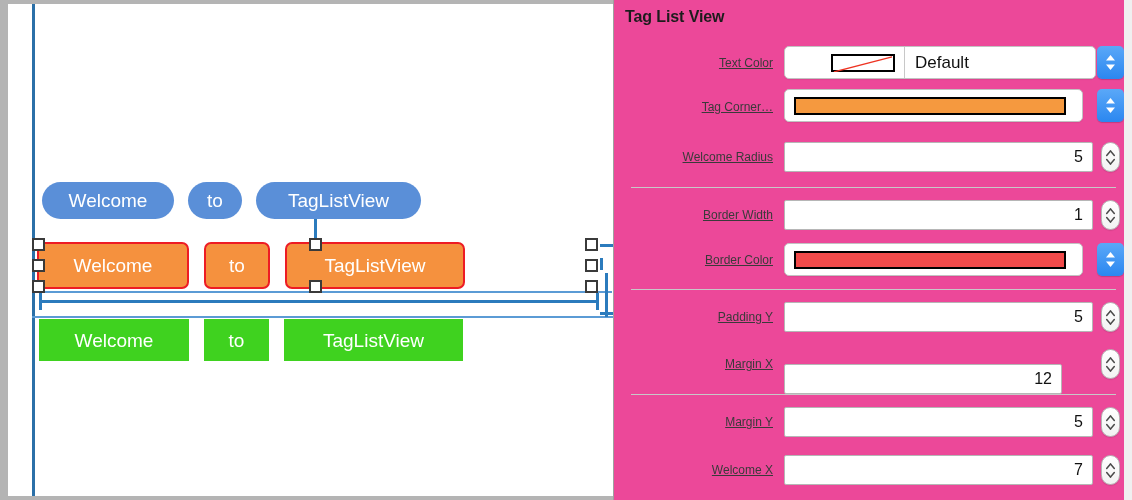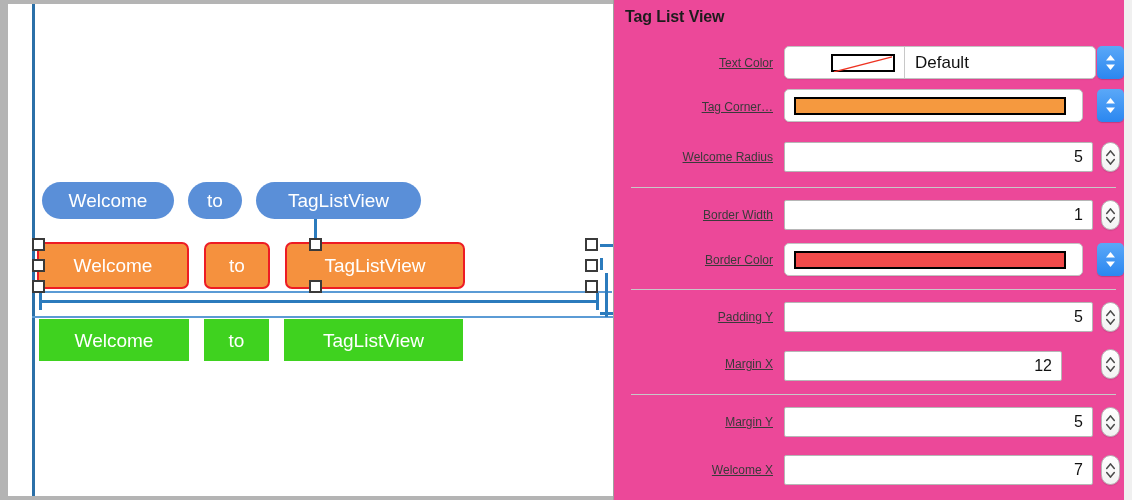--- a/index.html
+++ b/index.html
@@ -303,21 +303,21 @@
         <path d="M5.5 3 L9.3 7.4" stroke="#4a4a4a" stroke-width="1.5" fill="none" stroke-linecap="round"></path>
         <path d="M5.5 3 L1.7 7.4" stroke="#4a4a4a" stroke-width="1.5" fill="none" stroke-linecap="round"></path>
         <path d="M5.5 16 L9.3 11.6" stroke="#4a4a4a" stroke-width="1.5" fill="none" stroke-linecap="round"></path>
         <path d="M5.5 16 L1.7 11.6" stroke="#4a4a4a" stroke-width="1.5" fill="none" stroke-linecap="round"></path>
       </svg>
     </div>
 
     <div class="row" style="top:349px;">
       <div class="row-label">Margin X</div>
     </div>
-    <div class="numfield" style="left:170px; top:351px; width:278px;">12</div>
+    <div class="numfield" style="left:170px; top:364px; width:278px;">12</div>
     <div class="stepper" style="left:487px; top:349px;">
       <svg width="11" height="19" viewBox="0 0 11 19">
         <path d="M5.5 3 L9.3 7.4" stroke="#4a4a4a" stroke-width="1.5" fill="none" stroke-linecap="round"></path>
         <path d="M5.5 3 L1.7 7.4" stroke="#4a4a4a" stroke-width="1.5" fill="none" stroke-linecap="round"></path>
         <path d="M5.5 16 L9.3 11.6" stroke="#4a4a4a" stroke-width="1.5" fill="none" stroke-linecap="round"></path>
         <path d="M5.5 16 L1.7 11.6" stroke="#4a4a4a" stroke-width="1.5" fill="none" stroke-linecap="round"></path>
       </svg>
     </div>
 
     <div class="sep" style="top:394px;"></div>

